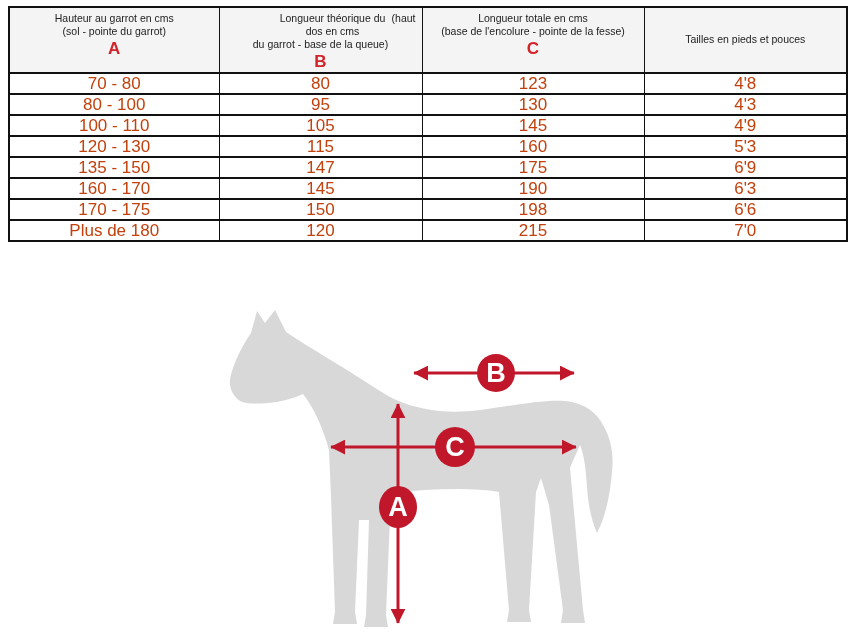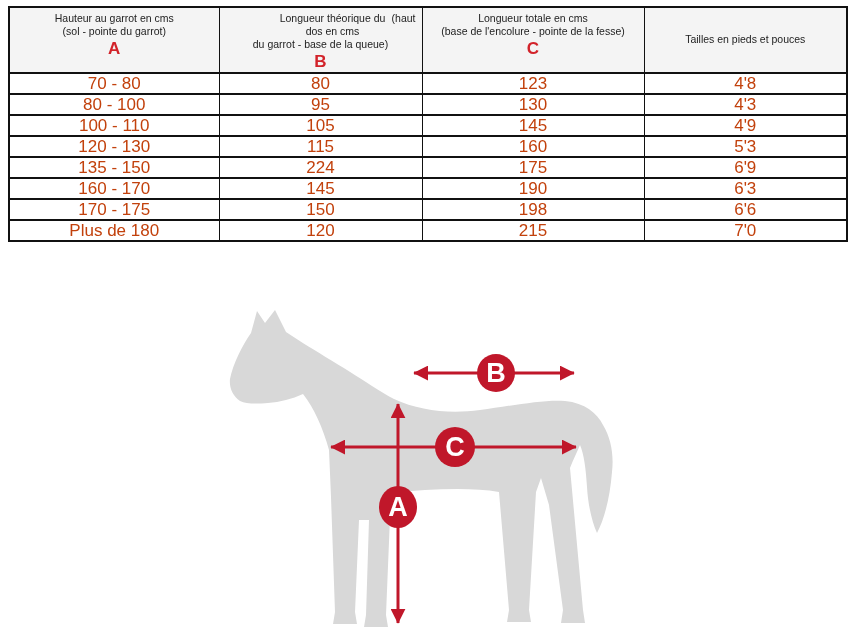--- a/index.html
+++ b/index.html
@@ -95,21 +95,21 @@
         <td>4'9</td>
       </tr>
       <tr>
         <td>120 - 130</td>
         <td>115</td>
         <td>160</td>
         <td>5'3</td>
       </tr>
       <tr>
         <td>135 - 150</td>
-        <td>224</td>
+        <td>147</td>
         <td>175</td>
         <td>6'9</td>
       </tr>
       <tr>
         <td>160 - 170</td>
         <td>145</td>
         <td>190</td>
         <td>6'3</td>
       </tr>
       <tr>

